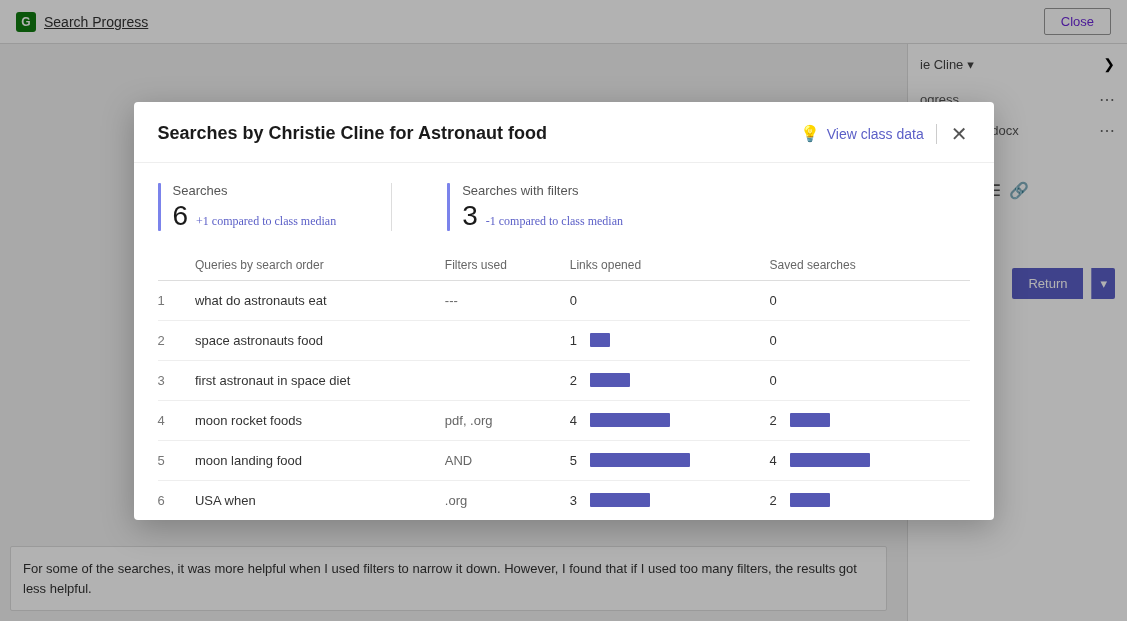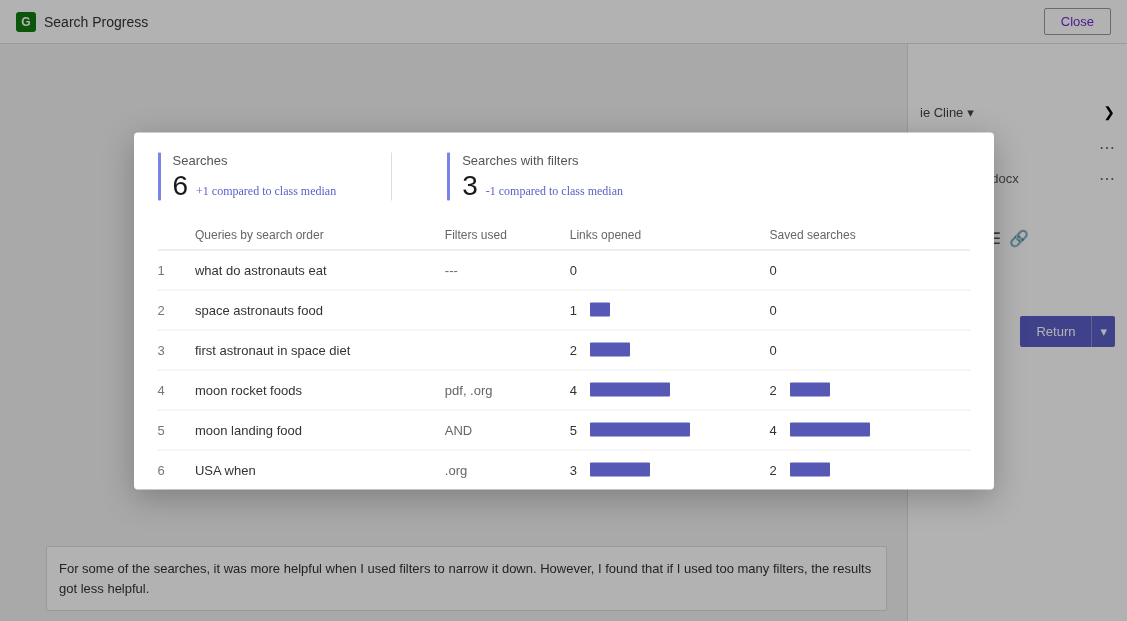--- a/index.html
+++ b/index.html
@@ -39,20 +39,21 @@
       align-items: center;
       justify-content: center;
       color: white;
       font-size: 12px;
       font-weight: bold;
     }
     .top-bar-title {
       font-size: 14px;
       font-weight: 500;
       color: #333;
+      text-decoration: underline;
     }
     .close-btn {
       border: 1px solid #999;
       background: #fff;
       padding: 5px 16px;
       font-size: 13px;
       cursor: pointer;
       border-radius: 2px;
       color: #6d28d9;
     }
@@ -77,21 +78,20 @@
       height: 100%;
       background: #fff;
       border-left: 1px solid #ddd;
       padding: 12px;
     }
     .sidebar-header {
       display: flex;
       align-items: center;
       justify-content: space-between;
       margin-bottom: 12px;
-      margin-top: 48px;
     }
     .sidebar-dropdown {
       display: flex;
       align-items: center;
       gap: 4px;
       font-size: 13px;
       color: #444;
     }
     .sidebar-item-row {
       display: flex;
@@ -116,21 +116,21 @@
       align-items: center;
       margin-top: 8px;
     }
     .toolbar-icon {
       font-size: 16px;
       color: #555;
     }
     .return-btn {
       display: flex;
       align-items: center;
-      gap: 0;
+      gap: 8px;
       margin-top: 40px;
       float: right;
     }
     .return-main {
       background: #5b5fc7;
       color: white;
       border: none;
       padding: 8px 16px;
       font-size: 13px;
       cursor: pointer;
@@ -153,21 +153,20 @@
       bottom: 10px;
       left: 10px;
       right: 240px;
       background: #fff;
       border: 1px solid #ddd;
       border-radius: 2px;
       padding: 12px;
       font-size: 13px;
       color: #333;
       line-height: 1.5;
-      margin-left: 36px;
     }
 
     
     .overlay-backdrop {
       position: absolute;
       top: 0;
       left: 0;
       right: 0;
       bottom: 0;
       background: rgba(0,0,0,0.3);
@@ -391,20 +390,31 @@
 
   <div class="bottom-text-area">
     <span>For some of the searches, it was more helpful when I used filters to narrow it down. However, I found that if I used too many filters, the results got less helpful.</span>
   </div>
 </div>
 
 <div class="overlay-backdrop"></div>
 
 <div class="modal">
 
+  <div class="modal-header">
+    <span class="modal-title">Searches by Christie Cline for Astronaut food</span>
+    <div class="modal-header-right">
+      <a class="view-class-link">
+        <span style="font-size:16px;">💡</span>
+        <span>View class data</span>
+      </a>
+      <div class="divider-v"></div>
+      <button class="modal-close-x">✕</button>
+    </div>
+  </div>
 
   <div class="stats-row">
     <div class="stat-block">
       <div class="stat-border"></div>
       <div class="stat-content">
         <div class="stat-label">Searches</div>
         <div class="stat-value-row">
           <span class="stat-number">6</span>
           <span class="stat-compare">+1 compared to class median</span>
         </div>

